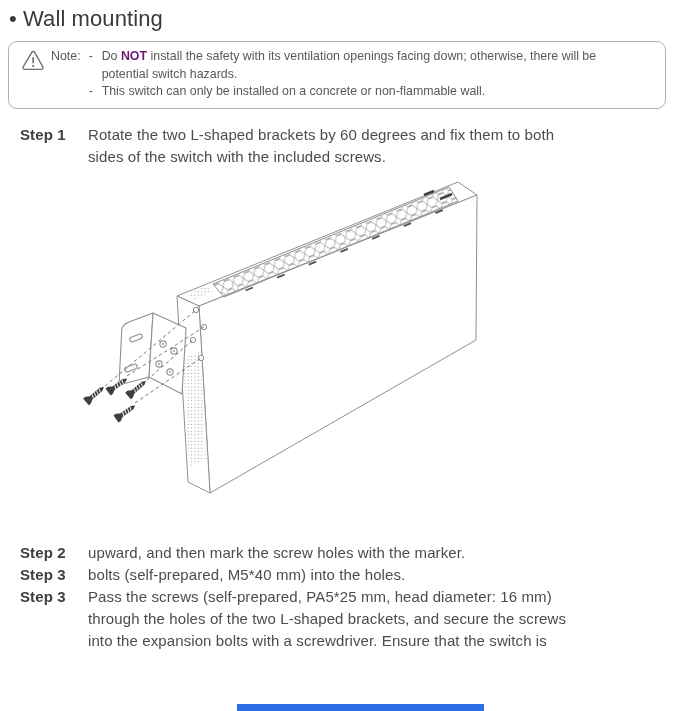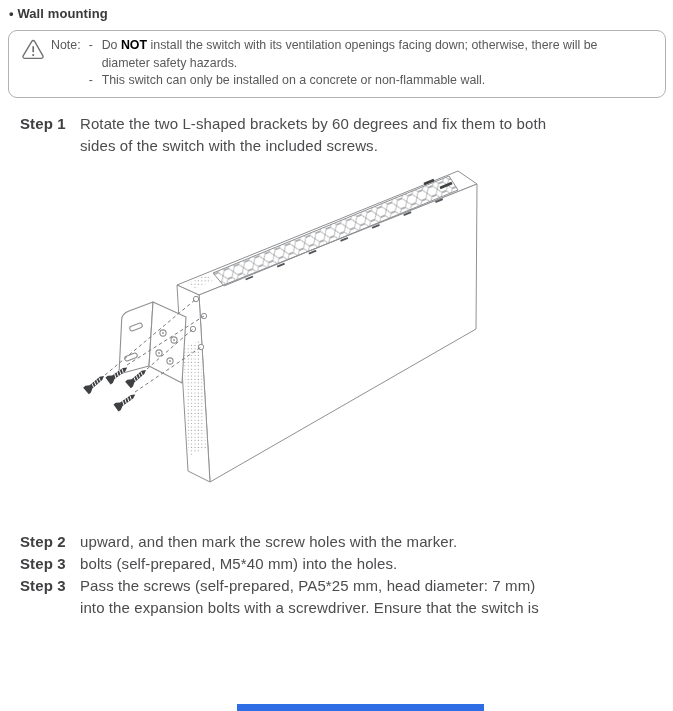--- a/index.html
+++ b/index.html
@@ -2,45 +2,45 @@
 <html><head>
 <meta charset="utf-8">
 <style>
   html,body{margin:0;padding:0;}
   body{
     width:673px;height:711px;background:#ffffff;overflow:hidden;position:relative;
     font-family:"Liberation Sans","DejaVu Sans",sans-serif;
     -webkit-font-smoothing:antialiased;
   }
   .title{
-    margin:6px 0 0 9px;font-size:13px;font-weight:bold;color:#39393b;letter-spacing:.1px;
+    margin:6px 0 0 9px;font-size:22px;font-weight:normal;color:#39393b;letter-spacing:.1px;
   }
   .note-box{
     box-sizing:border-box;margin:9px 7px 0 8px;border:1.3px solid #b2b2b4;border-radius:9px;
     padding:6px 10px 7px 12px;display:flex;align-items:flex-start;
     font-size:12.4px;line-height:17.5px;color:#59595b;
   }
   .note-box .warn{flex:none;margin-top:2px;}
   .note-box .note-label{flex:none;margin:0 8px 0 6px;white-space:nowrap;}
   .note-items{display:flex;flex-direction:column;}
   .note-item{display:flex;}
   .note-item .dash{flex:none;width:13px;}
   .note-item .body{width:545px;}
   .steps .step,.step1-wrap .step{
-    display:flex;font-size:15px;line-height:22px;color:#4c4c4e;letter-spacing:.1px;
+    display:flex;font-size:15px;line-height:22px;color:#4c4c4e;letter-spacing:.1px;gap:8px;
   }
   .step .lbl{flex:none;width:60px;margin-left:20px;font-weight:bold;color:#404043;}
   .step .txt{width:570px;}
   .step1-wrap{margin-top:15px;}
   .figure{margin-top:7px;}
   .steps{margin-top:18px;}
   .accent-bar{
     position:absolute;bottom:0;left:237px;width:247px;height:7px;background:#2e6de4;
   }
-  b{font-weight:bold;color:#000000;}
+  b{font-weight:bold;color:#701a75;}
 </style>
 </head>
 <body>
 
 <div class="title">
   <span>•</span>
   <span>Wall mounting</span>
 </div>
 
 <div class="note-box">
@@ -49,22 +49,22 @@
       <path d="M10.8,2.3 a1.65,1.65 0 0 1 2.85,0 L21.9,16.9 a1.65,1.65 0 0 1 -1.42,2.45 L3.55,19.35 a1.65,1.65 0 0 1 -1.42,-2.45 Z" fill="none" stroke="#6f7072" stroke-width="1.35"></path>
       <line x1="12.2" y1="7.2" x2="12.2" y2="13.2" stroke="#6f7072" stroke-width="1.7"></line>
       <circle cx="12.2" cy="16.1" r="1.1" fill="#6f7072"></circle>
     </svg>
   </span>
   <span class="note-label">Note:</span>
   <div class="note-items">
     <div class="note-item">
       <span class="dash">-</span>
       <div class="body">
-        <span>Do </span><b>NOT</b><span> install the switch with its ventilation openings facing down; otherwise, there will be</span><br>
-        <span>diameter safety hazards.</span>
+        <span>Do </span><b>NOT</b><span> install the safety with its ventilation openings facing down; otherwise, there will be</span><br>
+        <span>potential switch hazards.</span>
       </div>
     </div>
     <div class="note-item">
       <span class="dash">-</span>
       <div class="body">This switch can only be installed on a concrete or non-flammable wall.</div>
     </div>
   </div>
 </div>
 
 <div class="step1-wrap">
@@ -159,19 +159,20 @@
   </div>
   <div class="step">
     <div class="lbl">Step 3</div>
     <div class="txt">
       <div>bolts (self-prepared, M5*40 mm) into the holes.</div>
     </div>
   </div>
   <div class="step">
     <div class="lbl">Step 3</div>
     <div class="txt">
-      <div>Pass the screws (self-prepared, PA5*25 mm, head diameter: 7 mm)</div>
+      <div>Pass the screws (self-prepared, PA5*25 mm, head diameter: 16 mm)</div>
+      <div>through the holes of the two L-shaped brackets, and secure the screws</div>
       <div>into the expansion bolts with a screwdriver. Ensure that the switch is</div>
     </div>
   </div>
 </div>
 
 <div class="accent-bar" style="background: rgb(46, 109, 228);"></div>
 
 </body></html>

